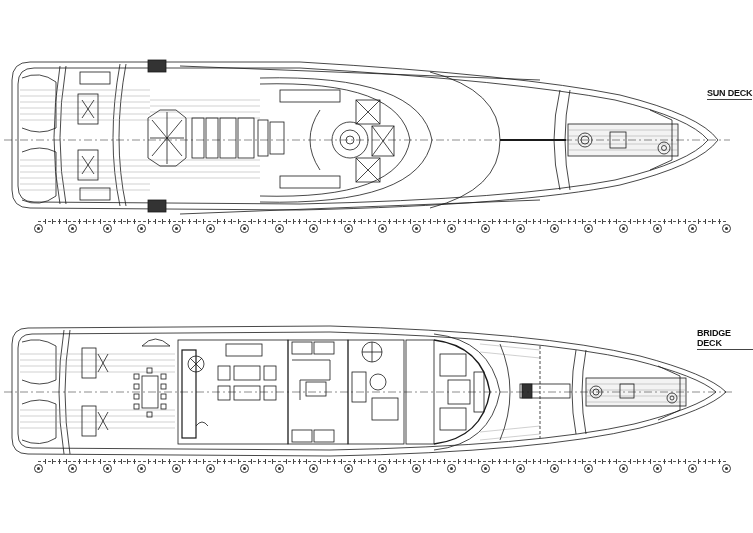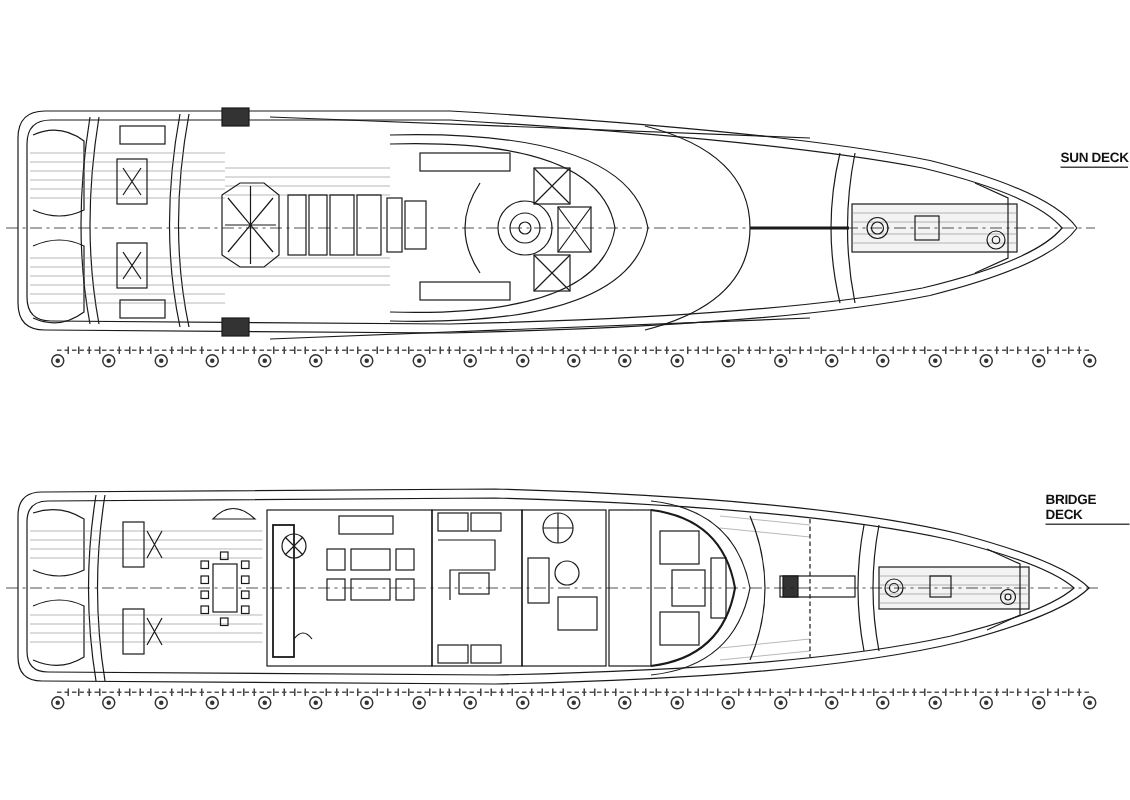--- a/index.html
+++ b/index.html
@@ -9,21 +9,21 @@
   .deck-title{position:absolute;font-family:"Liberation Sans",sans-serif;font-weight:bold;font-size:9px;letter-spacing:-0.2px;color:#111;border-bottom:1px solid #444;padding-bottom:1px;}
   .scale{position:absolute;left:38px;width:688px;height:14px;}
   .scale-line{position:absolute;left:0;right:0;top:3px;border-top:1px dashed #555;}
   .marker{position:absolute;top:0;width:7px;height:7px;border:1px solid #333;border-radius:50%;background:#fff;transform:translateX(-4px);top:6px;}
   .marker::after{content:"";position:absolute;left:2px;top:2px;width:3px;height:3px;background:#333;border-radius:50%;}
   .tick{position:absolute;top:1px;width:1px;height:5px;background:#444;}
 </style>
 </head>
 <body>
 
-<div class="deck" style="top:12px;height:250px;">
+<div class="deck" style="top:0;height:250px;">
   <svg width="753" height="250" viewBox="0 0 753 250">
     <g fill="none" stroke="#1a1a1a" stroke-width="0.8">
 
       <path d="M30,62 Q12,62 12,80 L12,190 Q12,208 30,208 L300,210 Q520,205 620,185 Q700,165 718,140 Q700,115 620,95 Q520,75 300,62 Z"></path>
       <path d="M34,68 Q18,68 18,84 L18,186 Q18,202 34,202 L300,204 Q515,199 615,180 Q690,162 708,140 Q690,118 615,100 Q515,81 300,68 Z"></path>
 
       <path d="M22,78 Q40,70 56,82 L56,128 Q40,136 22,128"></path>
       <path d="M22,152 Q40,144 56,152 L56,196 Q40,208 22,200"></path>
 
       <path d="M60,66 Q48,140 60,204"></path>

